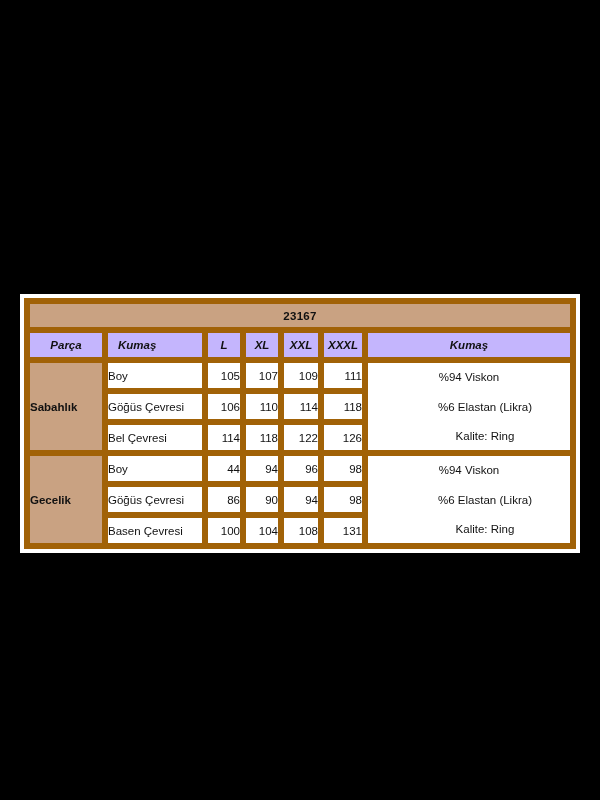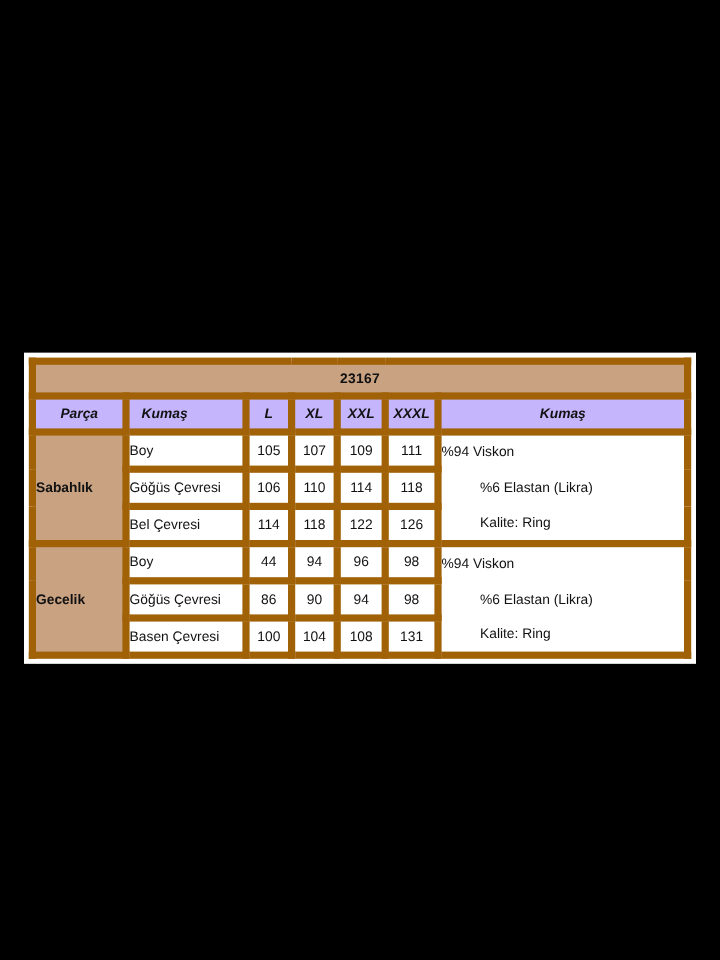--- a/index.html
+++ b/index.html
@@ -76,26 +76,26 @@
   }
   .label-cell {
     text-align: left;
     padding-left: 10px;
     height: 25px;
     font-size: 12px;
     color: #111111;
     margin-top: 20px;
   }
   .num-cell {
-    text-align: center;
+    text-align: right;
     font-size: 12px;
     color: #111111;
   }
   .fab-cell {
-    text-align: left;
+    text-align: center;
     padding-left: 8px;
     font-size: 12px;
     color: #111111;
     border-left: 1px solid #3a3a3a;
   }
   .fab-cell.nb-top { border-top: none; padding-left: 32px; }
   .fab-cell.nb-bottom { border-bottom: none; }
   
   col.c-parca { width: 78px; }
   col.c-olcu { width: 100px; }

